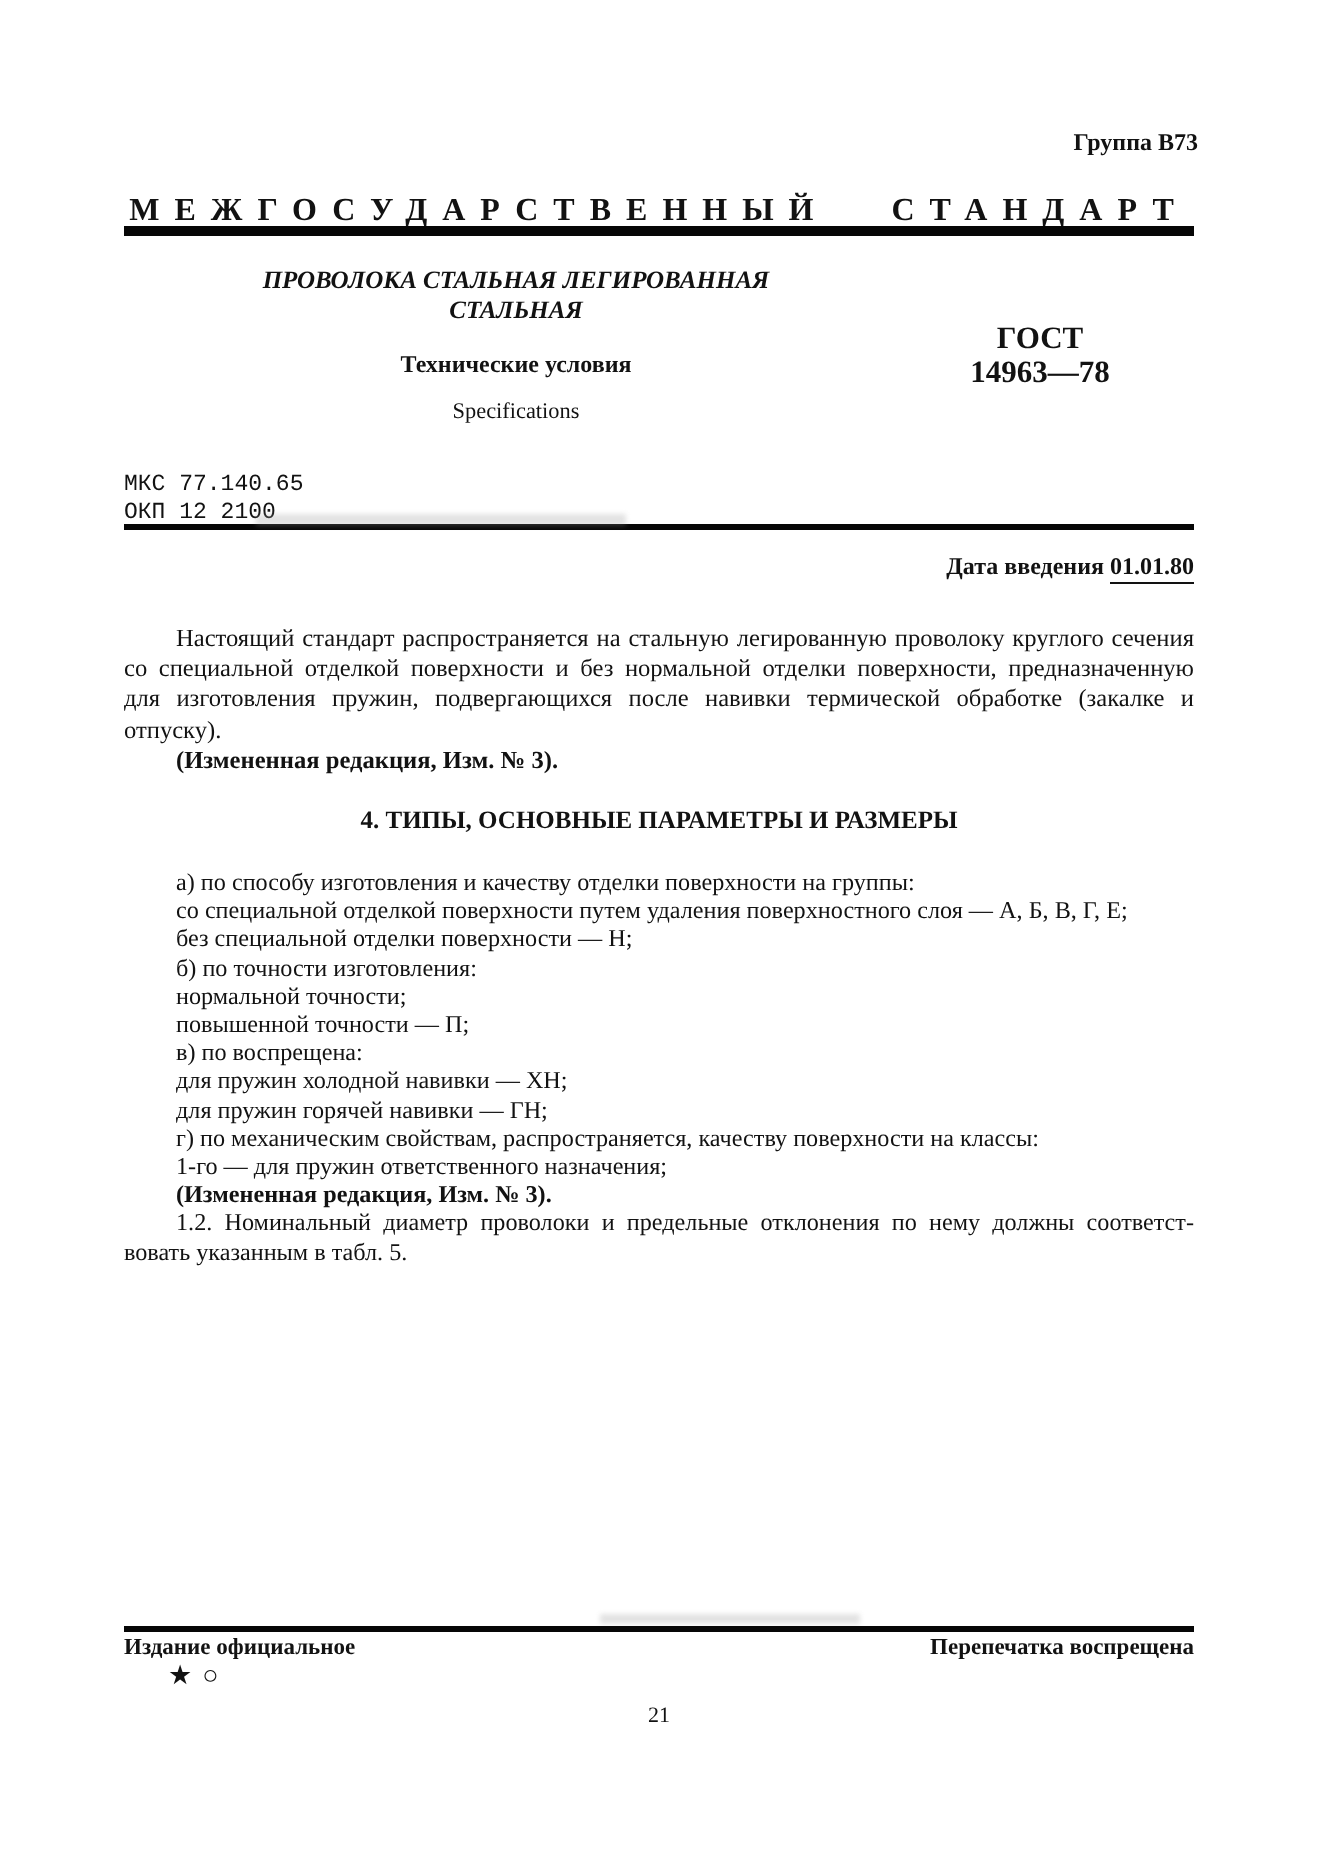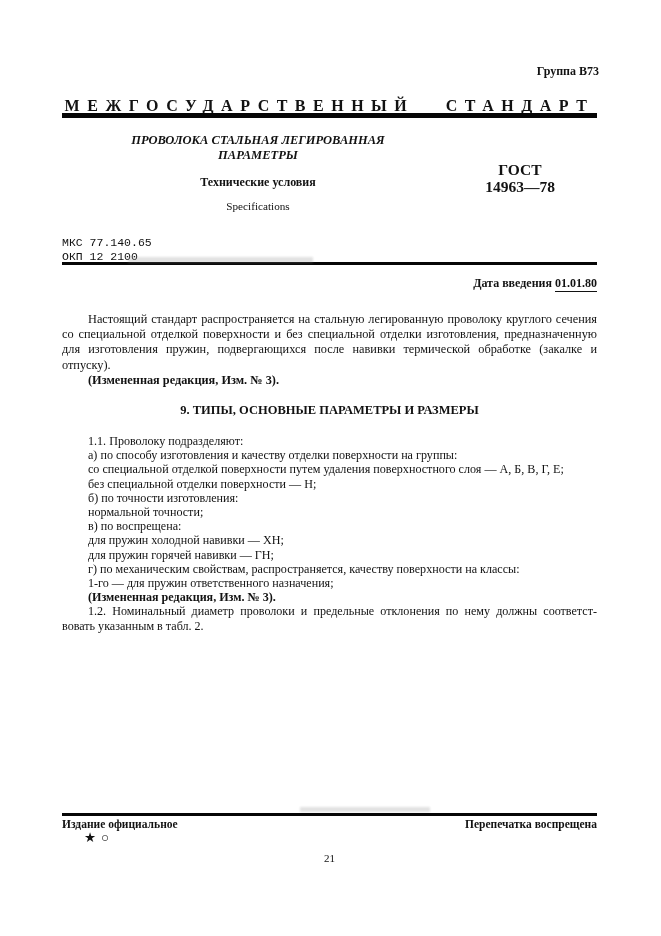--- a/index.html
+++ b/index.html
@@ -70,21 +70,21 @@
 </head>
 <body>
 
 <div class="abs group-label b">Группа В73</div>
 
 <div class="abs standard-type b">МЕЖГОСУДАРСТВЕННЫЙ СТАНДАРТ</div>
 <div class="rule rule1"></div>
 
 <div class="abs title-ru b">
   <div>ПРОВОЛОКА СТАЛЬНАЯ ЛЕГИРОВАННАЯ</div>
-  <div>ПАРАМЕТРЫ</div>
+  <div>СТАЛЬНАЯ</div>
 </div>
 
 <div class="abs gost-block b">
   <div>ГОСТ</div>
   <div>14963—78</div>
 </div>
 
 <div class="abs subtitle b">Технические условия</div>
 
 <div class="abs title-en">
@@ -99,43 +99,43 @@
 <div class="ghost ghost1"></div>
 
 <div class="abs date-line b">
   <span>Дата введения</span>
   <span> </span>
   <span class="u">01.01.80</span>
 </div>
 
 <div class="abs intro">
   <div class="jline ind">Настоящий стандарт распространяется на стальную легированную проволоку круглого сечения</div>
-  <div class="jline">со специальной отделкой поверхности и без специальной отделки изготовления, предназначенную</div>
+  <div class="jline">со специальной отделкой поверхности и без нормальной отделки поверхности, предназначенную</div>
   <div class="jline">для изготовления пружин, подвергающихся после навивки термической обработке (закалке и</div>
   <div>отпуску).</div>
   <div class="b ind">(Измененная редакция, Изм. № 3).</div>
 </div>
 
-<div class="abs heading1 b">9. ТИПЫ, ОСНОВНЫЕ ПАРАМЕТРЫ И РАЗМЕРЫ</div>
+<div class="abs heading1 b">4. ТИПЫ, ОСНОВНЫЕ ПАРАМЕТРЫ И РАЗМЕРЫ</div>
 
 <div class="abs clause">
-  <div class="item">1.1. Проволоку подразделяют:</div>
   <div class="item">а) по способу изготовления и качеству отделки поверхности на группы:</div>
   <div class="item">со специальной отделкой поверхности путем удаления поверхностного слоя — А, Б, В, Г, Е;</div>
   <div class="item">без специальной отделки поверхности — Н;</div>
   <div class="item">б) по точности изготовления:</div>
   <div class="item">нормальной точности;</div>
+  <div class="item">повышенной точности — П;</div>
   <div class="item">в) по воспрещена:</div>
   <div class="item">для пружин холодной навивки — ХН;</div>
   <div class="item">для пружин горячей навивки — ГН;</div>
   <div class="item">г) по механическим свойствам, распространяется, качеству поверхности на классы:</div>
   <div class="item">1-го — для пружин ответственного назначения;</div>
   <div class="b amend">(Измененная редакция, Изм. № 3).</div>
   <div class="jline ind">1.2. Номинальный диаметр проволоки и предельные отклонения по нему должны соответст-</div>
-  <div>вовать указанным в табл. 2.</div>
+  <div>вовать указанным в табл. 5.</div>
 </div>
 
 <div class="ghost ghost2"></div>
 <div class="rule rule3"></div>
 
 <div class="abs footer-row b">
   <span>Издание официальное</span>
   <span>Перепечатка воспрещена</span>
 </div>
 

